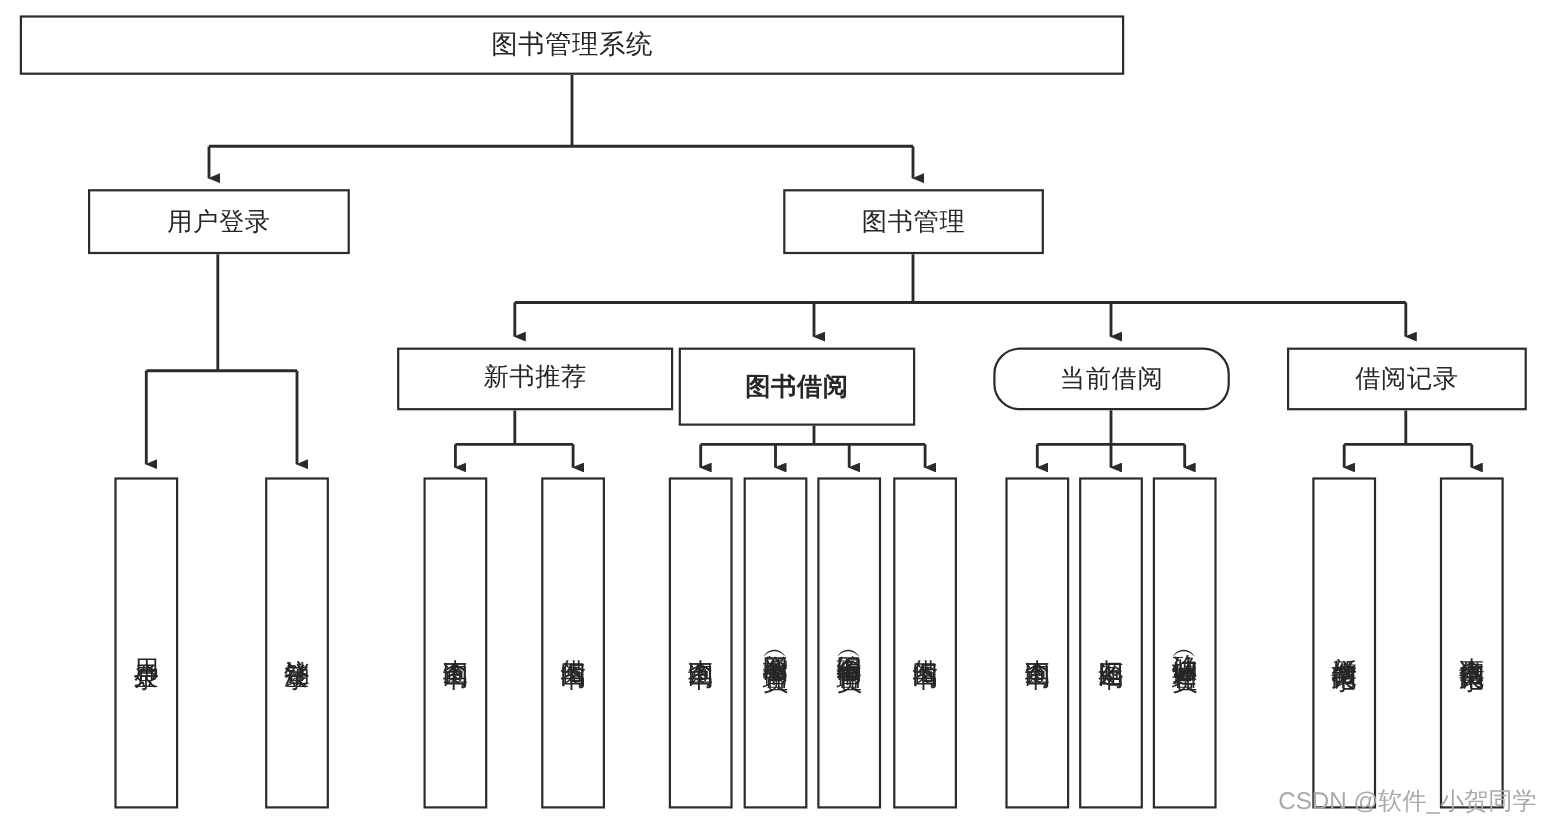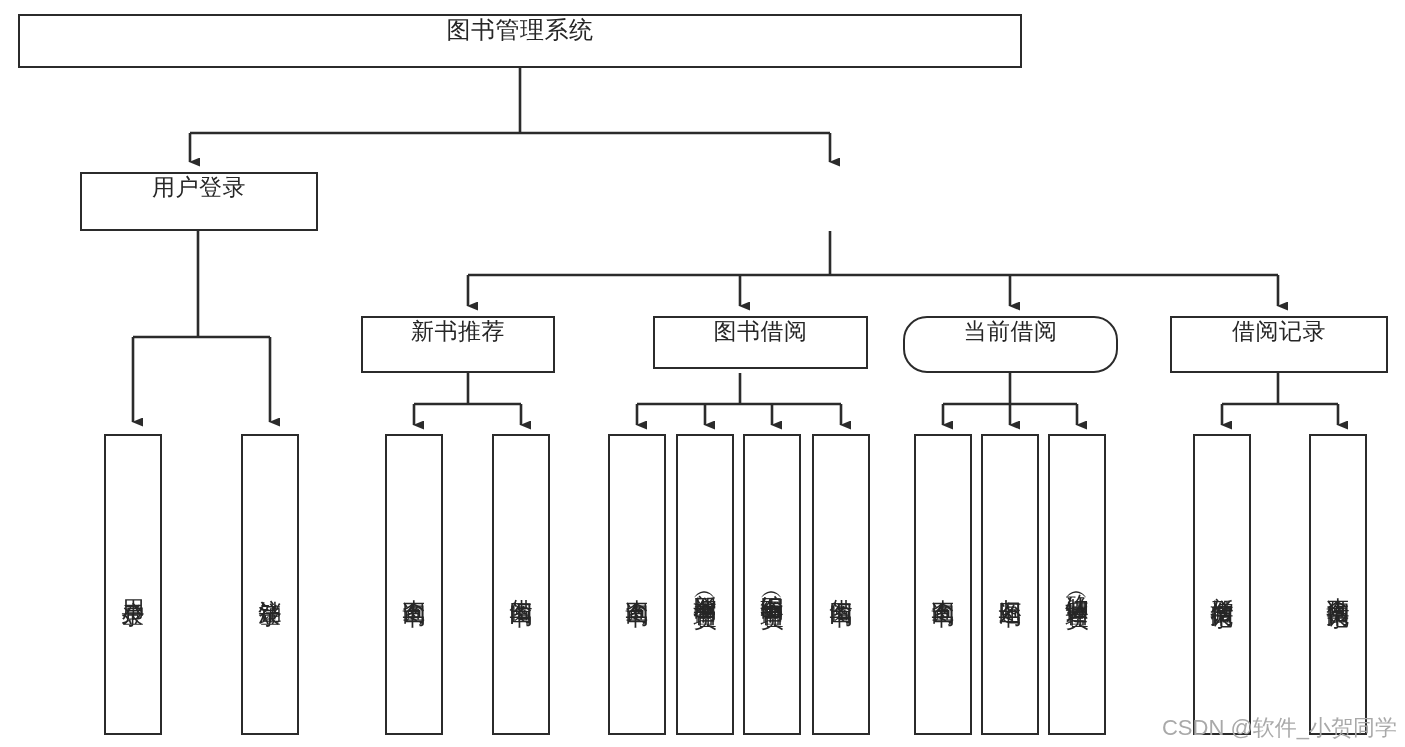--- a/index.html
+++ b/index.html
@@ -25,20 +25,21 @@
     width: 1405px;
     height: 747px;
     pointer-events: none;
   }
   .node {
     position: absolute;
     box-sizing: border-box;
     background: #ffffff;
     border: 2.5px solid #2b2b2b;
     display: flex;
+    align-items: center;
     justify-content: center;
     color: #262626;
     z-index: 2;
   }
   .node-label {
     display: block;
     text-align: center;
     line-height: 1.18;
     white-space: pre;
   }
@@ -132,26 +133,29 @@
   </svg>
 
   <div class="node horiz" id="node-root" style="left:18px; top:14px; width:1004px; height:54px;">
     <span class="node-label">图书管理系统</span>
   </div>
 
   <div class="node horiz" id="node-user-login" style="left:80px; top:172px; width:238px; height:59px;">
     <span class="node-label">用户登录</span>
   </div>
 
-
-  <div class="node horiz" id="node-new-book-recommend" style="left:361px; top:316px; width:194px; height:57px;">
+  <div class="node horiz" id="node-book-management" style="left:712px; top:172px; width:237px; height:59px;">
+    <span class="node-label">图书管理</span>
+  </div>
+
+  <div class="node horiz" id="node-new-book-recommend" style="left:361px; top:316px; width:251px; height:57px;font-family:Liberation Mono, monospace;">
     <span class="node-label">新书推荐</span>
   </div>
 
-  <div class="node horiz" id="node-book-borrow" style="left:653px; top:316px; width:215px; height:53px;">
+  <div class="node horiz" id="node-book-borrow" style="left:617px; top:316px; width:215px; height:71px;font-weight:bold;">
     <span class="node-label">图书借阅</span>
   </div>
 
   <div class="node horiz" id="node-current-borrow" style="left:903px; top:316px; width:215px; height:57px;border-radius:24px;">
     <span class="node-label">当前借阅</span>
   </div>
 
   <div class="node horiz" id="node-borrow-record" style="left:1170px; top:316px; width:218px; height:57px;">
     <span class="node-label">借阅记录</span>
   </div>

